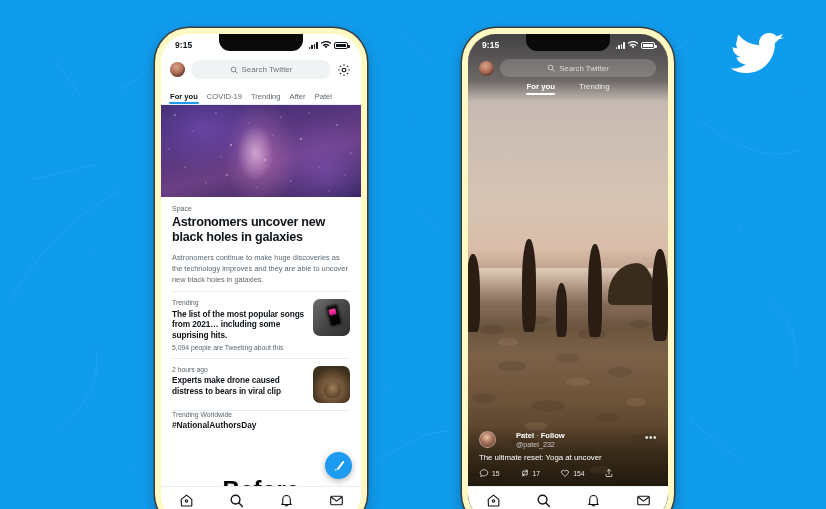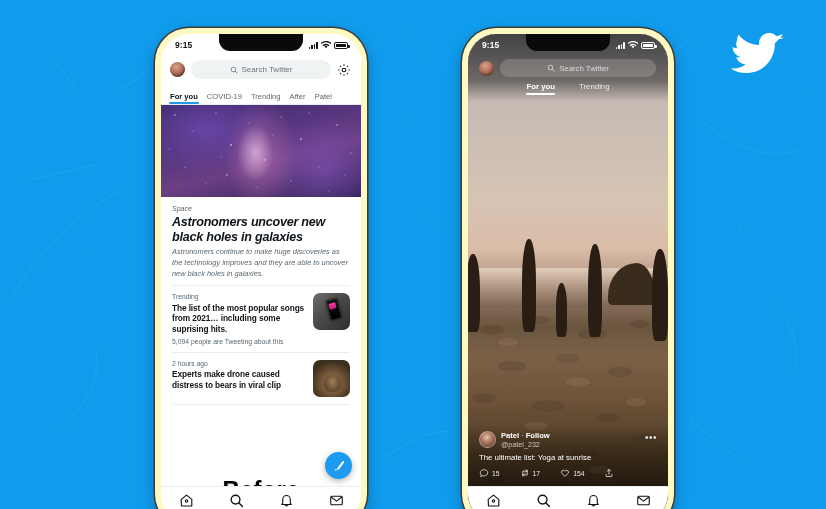--- a/index.html
+++ b/index.html
@@ -125,28 +125,28 @@
     background:
       radial-gradient(ellipse 26px 40px at 47% 52%, rgba(255,222,245,.55) 0%, rgba(214,140,200,0) 70%),
       radial-gradient(ellipse 50px 80px at 50% 55%, rgba(200,120,190,.55) 0%, rgba(90,50,130,0) 72%),
       radial-gradient(ellipse 90px 60px at 22% 25%, rgba(120,80,190,.6) 0%, rgba(40,25,80,0) 75%),
       radial-gradient(ellipse 80px 70px at 82% 70%, rgba(140,90,200,.5) 0%, rgba(40,25,80,0) 75%),
       linear-gradient(165deg,#3c2a6e 0%,#55357e 35%,#6b3f84 60%,#2e2156 100%);
     position:relative; overflow:hidden;
   }
   .stars{ position:absolute; inset:0; }
 
-  .b-article { padding:8px 11px 6px 11px;font-style:italic; }
+  .b-article { padding:8px 11px 6px 11px; }
   .kicker { font-size:7px; color:#5b6770; margin-bottom:3px; }
   .headline {
     font-size:12.6px; font-weight:bold; line-height:1.22;
     letter-spacing:-.25px; color:#0f1419;
   }
   .summary {
-    font-size:7.4px; line-height:1.5; color:#5b6770;
+    margin-top:6px; font-size:7.4px; line-height:1.5; color:#5b6770;
   }
 
   .divider { height:1px; background:#eaeef0; margin:0 11px; }
 
   .trend-item {
     display:flex; gap:8px; align-items:flex-start;
     padding:7px 11px 7px 11px;
   }
   .trend-text{ flex:1; min-width:0; }
   .trend-meta { font-size:6.8px; color:#5b6770; margin-bottom:2.5px; }
@@ -273,21 +273,21 @@
     height:2.2px; background:#fff; border-radius:2px;
   }
 
   .a-tweet{
     position:absolute; left:0; right:0; bottom:36px;
     z-index:28;
     padding:6px 11px 8px 11px;
     color:#fff;
     background:linear-gradient(180deg, rgba(0,0,0,0) 0%, rgba(0,0,0,.28) 45%, rgba(0,0,0,.45) 100%);
   }
-  .a-userrow{ display:flex; align-items:flex-start; gap:5px; }
+  .a-userrow{ display:flex; align-items:flex-start; gap:20px; }
   .a-avatar{
     width:17px; height:17px; border-radius:50%; flex:none;
     background:radial-gradient(circle at 45% 35%, #e3c4a8 0%, #a9725a 45%, #4a2d20 100%);
     border:1px solid rgba(255,255,255,.35);
   }
   .a-names{ flex:1; line-height:1.25; min-width:0;}
   .a-nameline{ font-size:7.6px; }
   .a-name{ font-weight:bold; }
   .a-dot{ color:#cfcfcf; margin:0 2px; }
   .a-follow{ font-weight:bold; }
@@ -441,20 +441,24 @@
       <div class="trend-item">
         <div class="trend-text">
           <div class="trend-meta">2 hours ago</div>
           <div class="trend-title">Experts make drone caused distress to bears in viral clip</div>
         </div>
         <div class="thumb thumb-bear"></div>
       </div>
 
       <div class="divider"></div>
 
+      <div class="trend-tail">
+        <div class="trend-meta">Trending Worldwide</div>
+        <div class="tail-tag">#NationalAuthorsDay</div>
+      </div>
 
       <div class="fab">
         <svg width="14" height="14" viewBox="0 0 24 24" fill="#ffffff">
           <path d="M20.3 3.7c-.6-.6-1.6-.5-2.1.2L9.4 15.2l-1 3.9 3.7-1.4 8.6-11.7c.5-.7.4-1.7-.4-2.3z"></path>
           <path d="M4.4 19.6c1.8.2 3.3-.3 4.2-1.4l-2.7-1c-.6.9-1 1.7-1.5 2.4z"></path>
         </svg>
       </div>
 
       <div class="bottomnav">
         <svg class="nav-ico" viewBox="0 0 24 24" fill="none" stroke="currentColor" stroke-width="1.8">
@@ -564,21 +568,21 @@
           <div class="a-avatar"></div>
           <div class="a-names">
             <div class="a-nameline">
               <span class="a-name">Patel</span><span class="a-dot">·</span><span class="a-follow">Follow</span>
             </div>
             <div class="a-handle">@patel_232</div>
           </div>
           <div class="a-more">•••</div>
         </div>
 
-        <div class="a-body">The ultimate list: Yoga at sunrise</div>
+        <div class="a-body">The ultimate reset: Yoga at uncover</div>
 
         <div class="a-actions">
           <div class="a-act">
             <svg viewBox="0 0 24 24" fill="none" stroke="currentColor" stroke-width="1.9">
               <path d="M21 11.5c0 4.1-4 7.4-9 7.4-1 0-2-.1-2.9-.4L4 20.5l1.4-3.6A7.1 7.1 0 0 1 3 11.5C3 7.4 7 4.1 12 4.1s9 3.3 9 7.4z" stroke-linejoin="round"></path>
             </svg>
             <span>15</span>
           </div>
           <div class="a-act">
             <svg viewBox="0 0 24 24" fill="none" stroke="currentColor" stroke-width="1.9">

